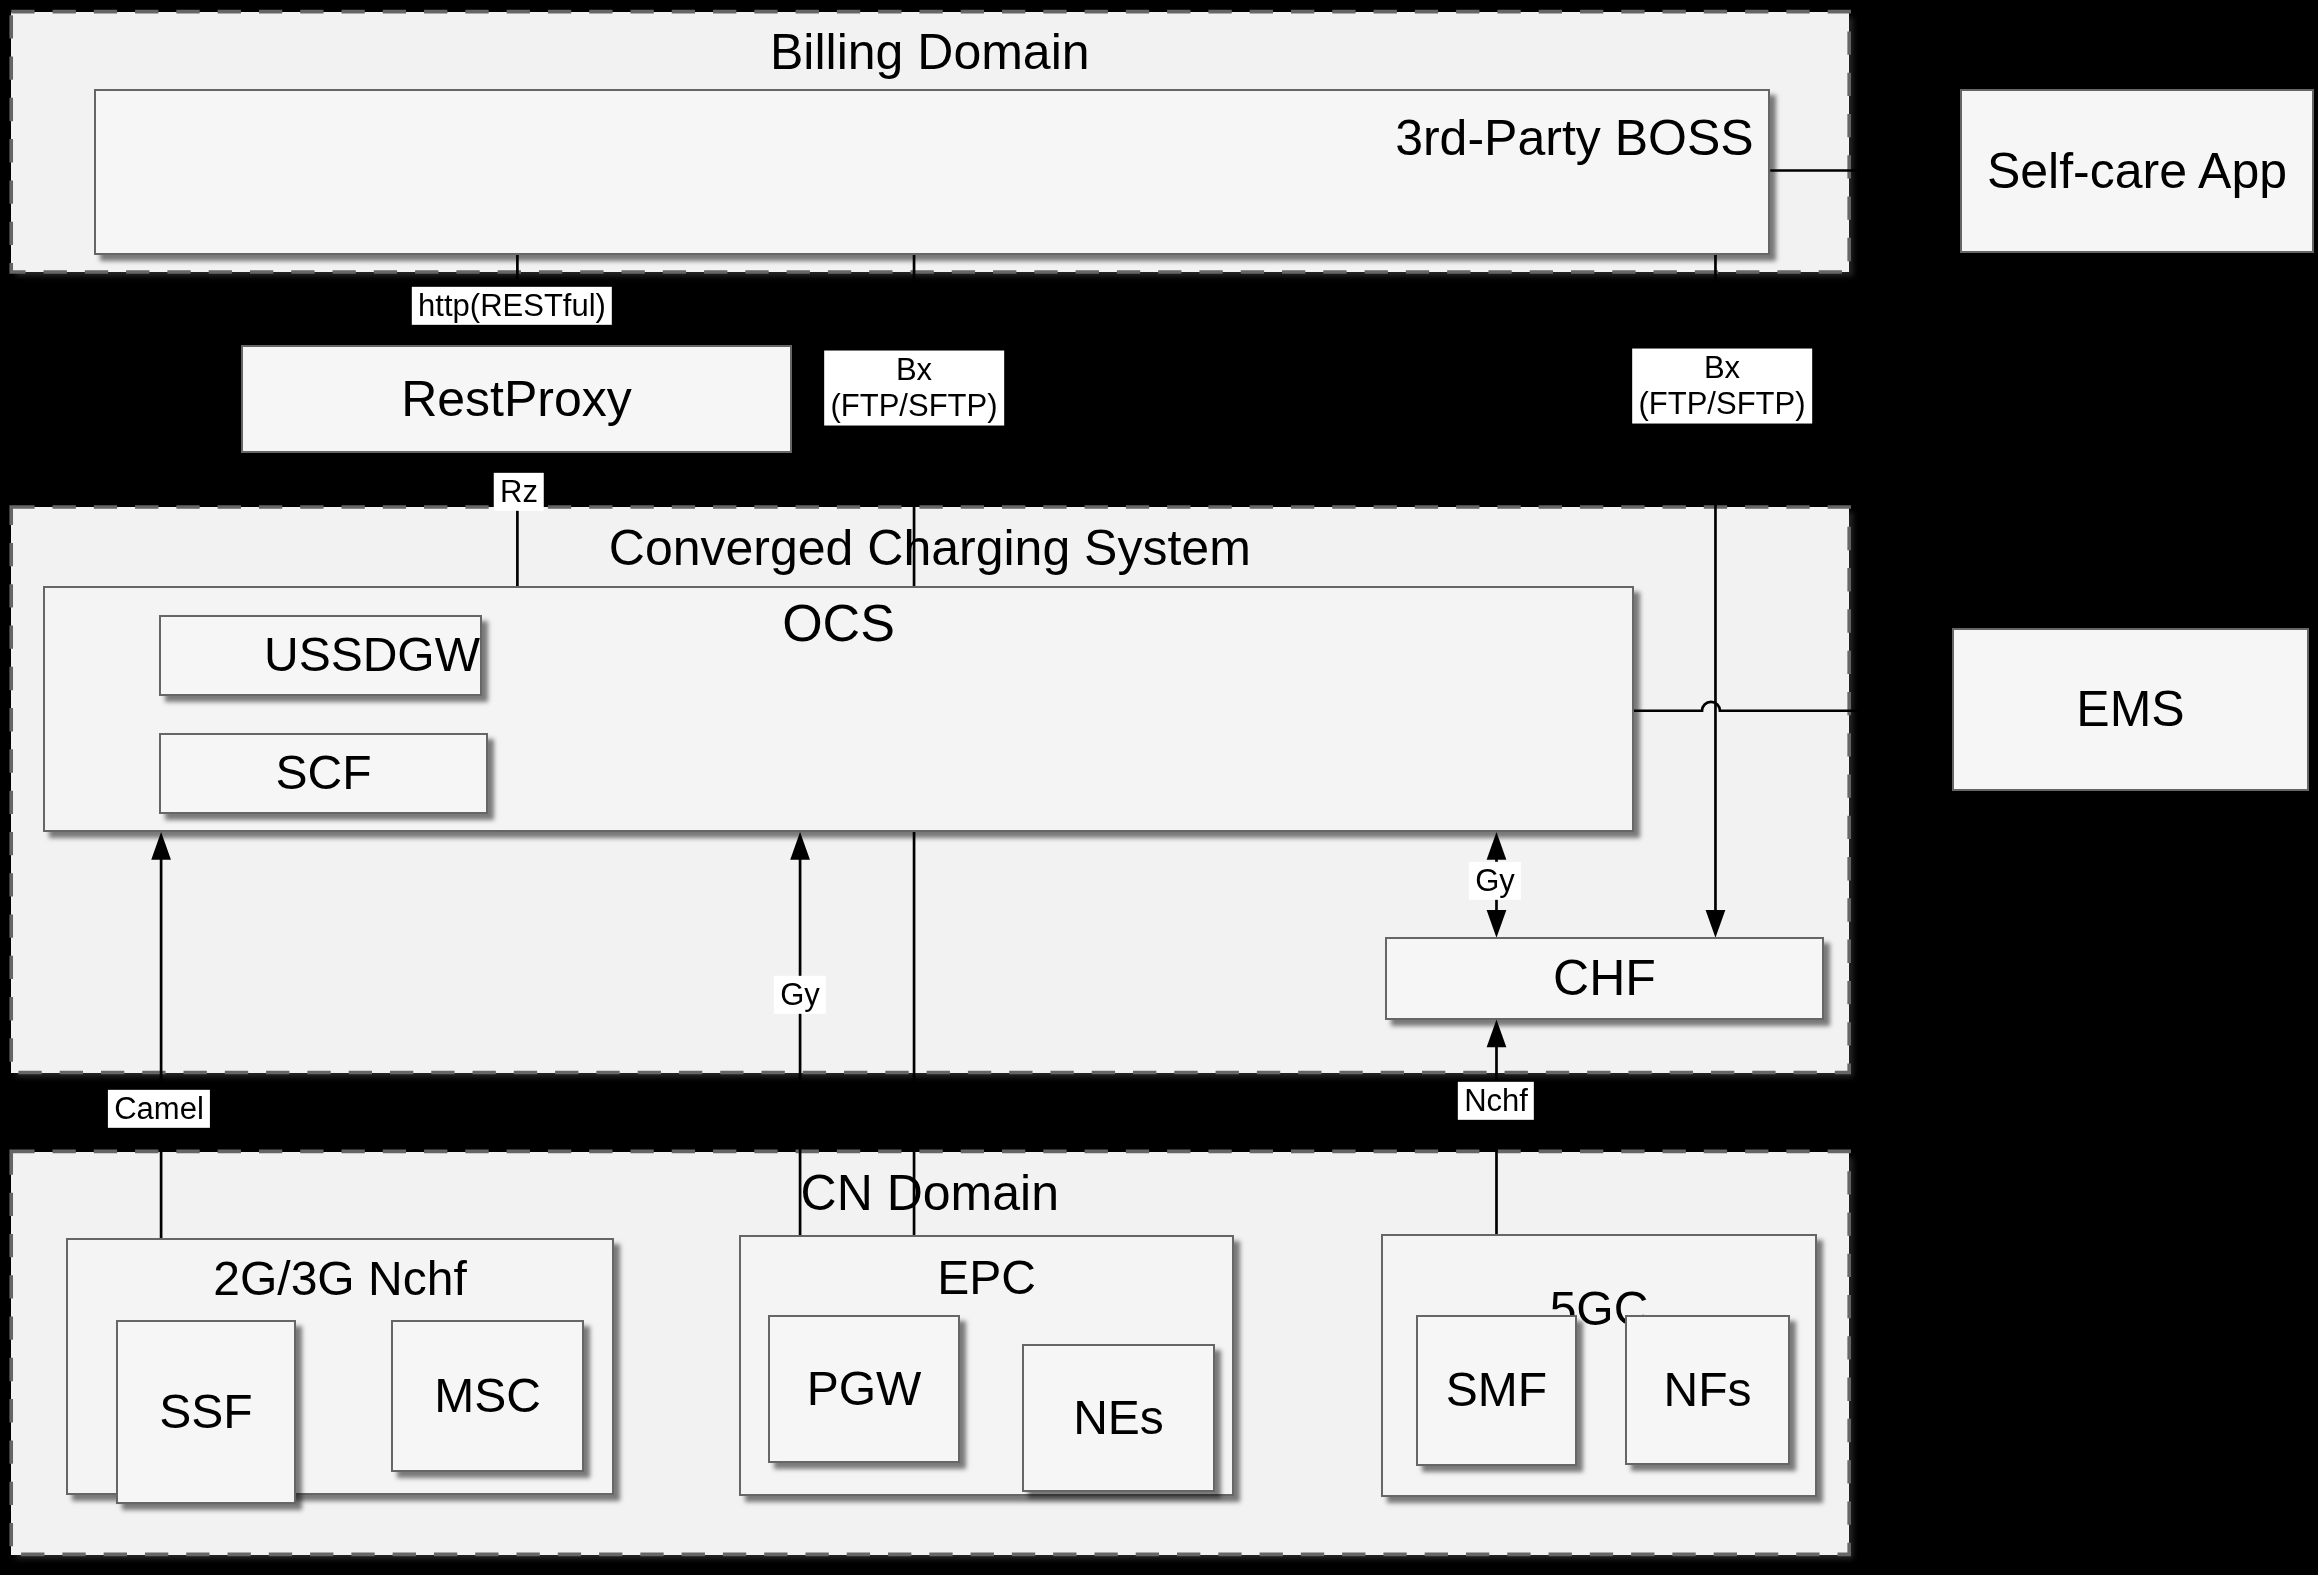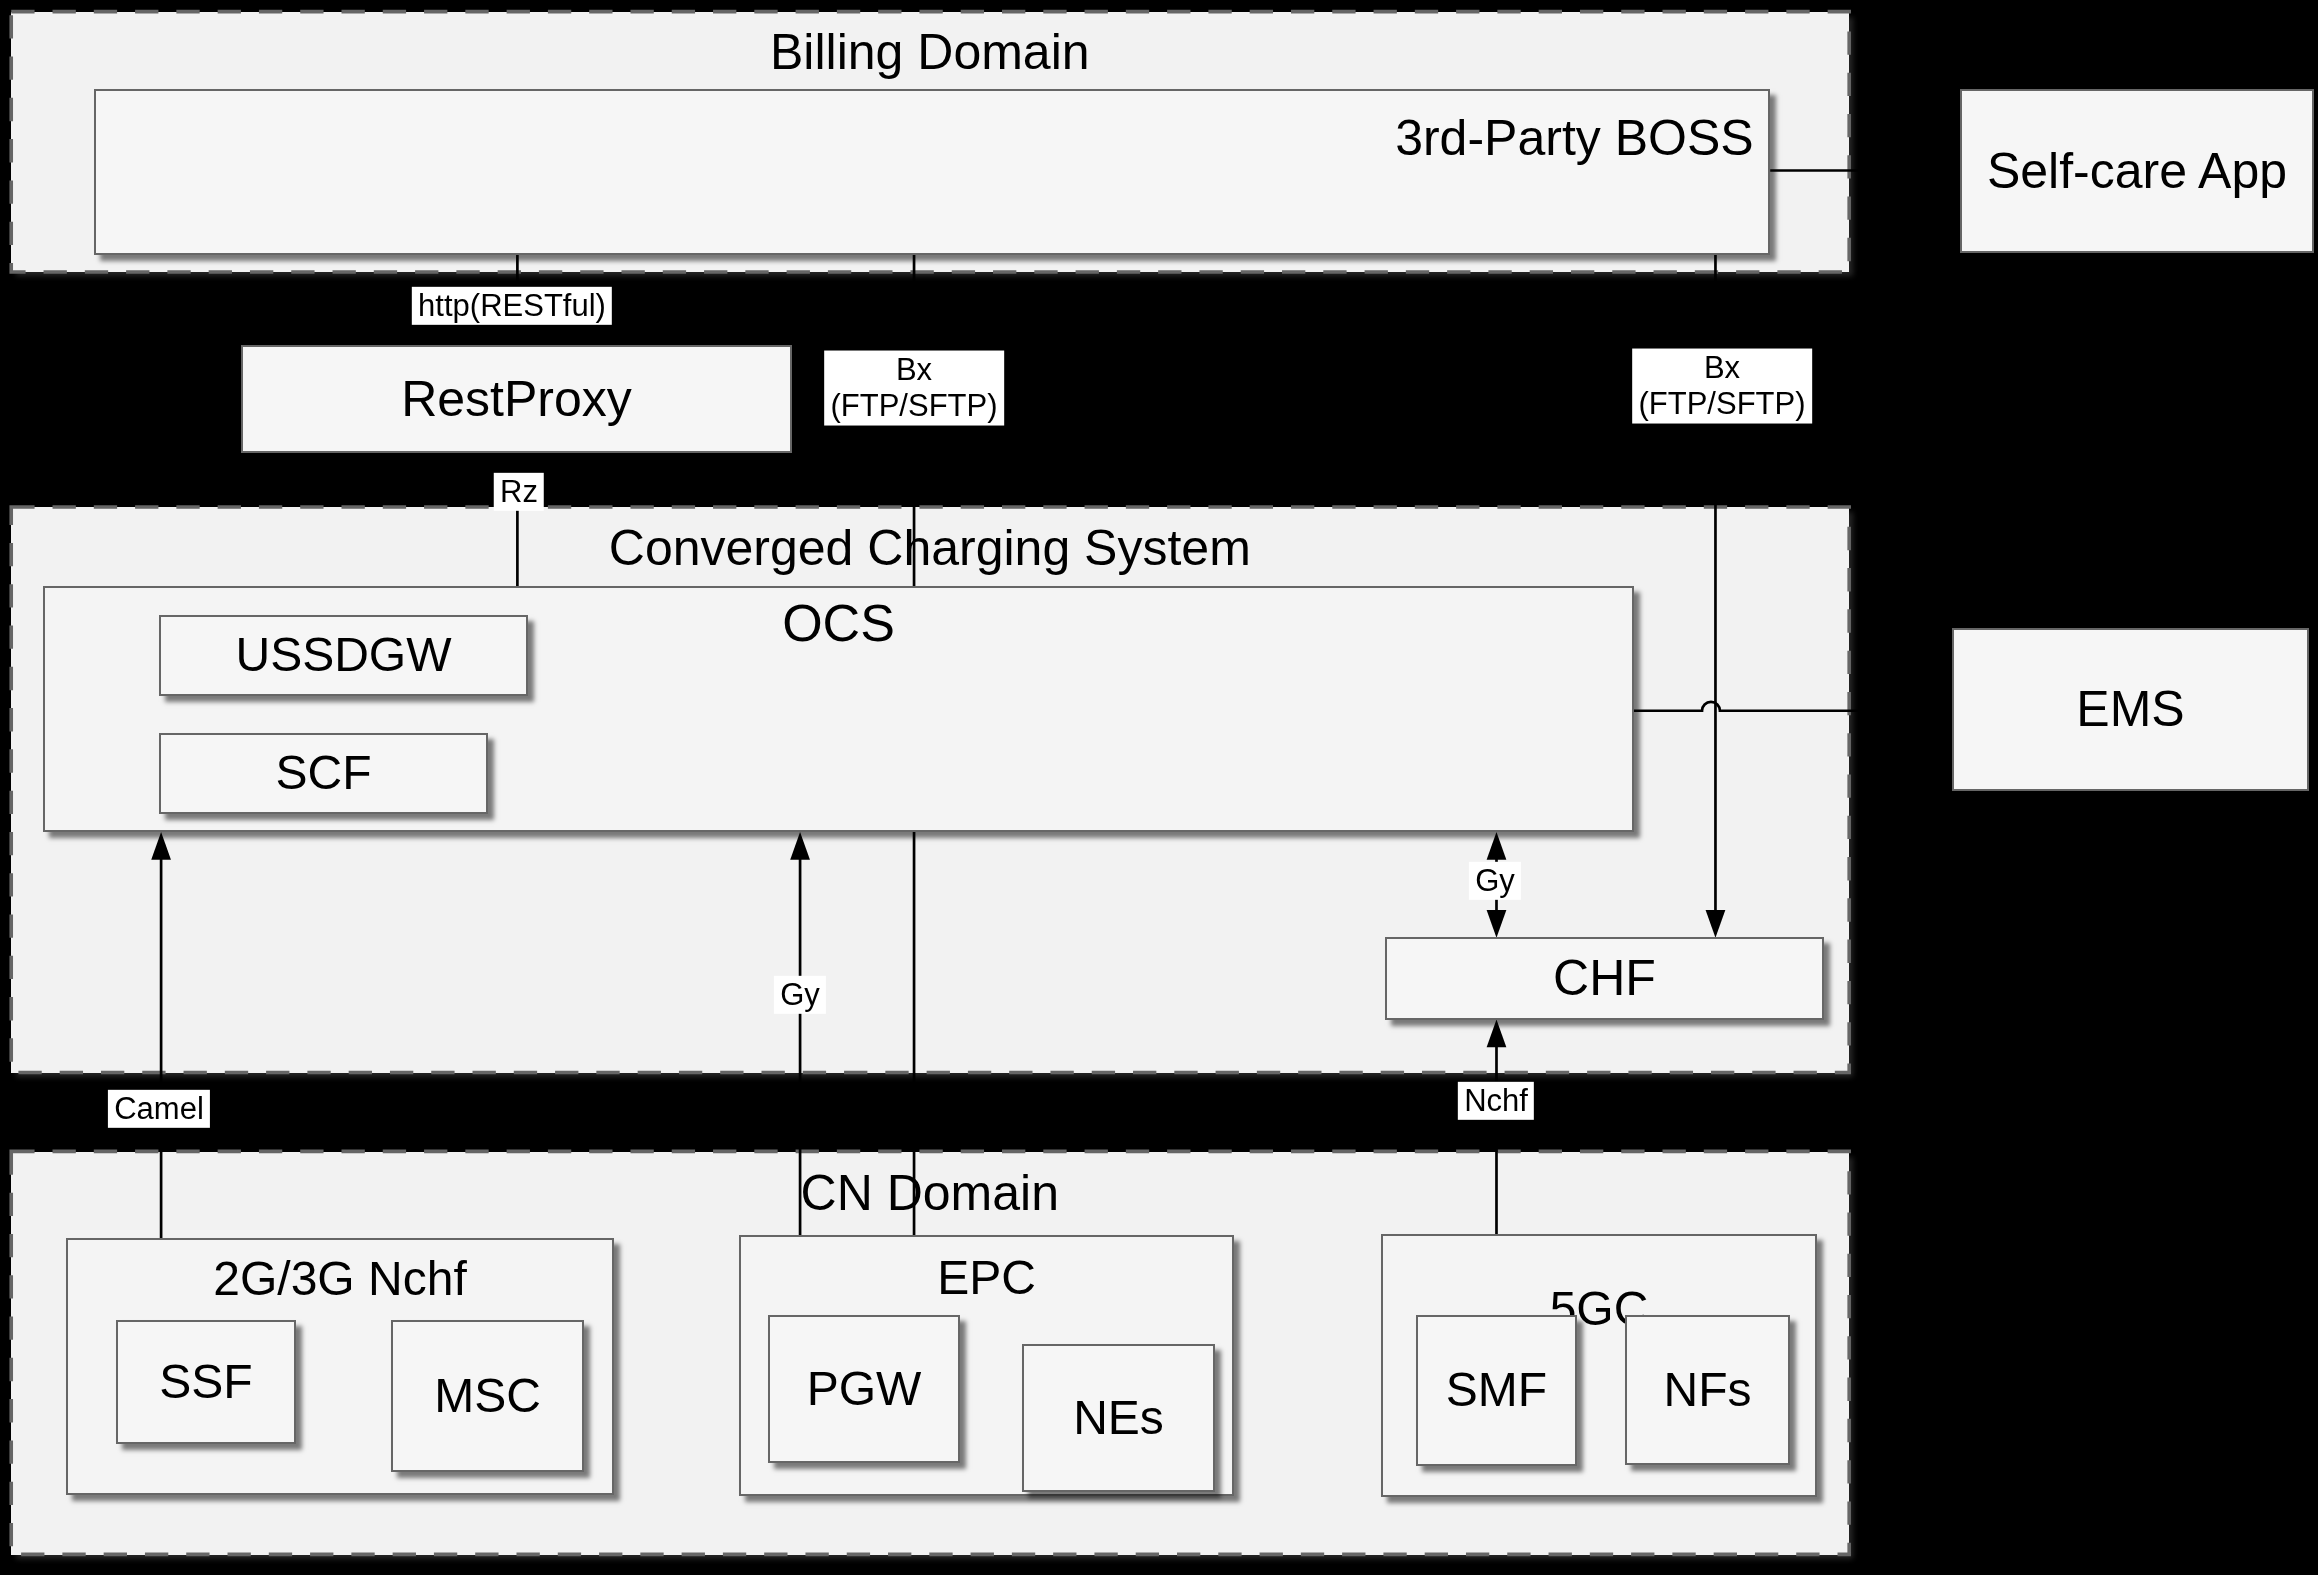--- a/index.html
+++ b/index.html
@@ -47,28 +47,28 @@
         font-size:48px;z-index:3;}
   .group-title{position:absolute;left:0;right:0;text-align:center;white-space:nowrap;}
 
   #boss{left:94px;top:89px;width:1676px;height:166px;}
   #boss .boss-label{position:absolute;right:14.4px;top:20px;font-size:50px;}
   #selfcare{left:1960px;top:89px;width:354px;height:164px;font-size:50px;}
   #restproxy{left:241px;top:345px;width:551px;height:108px;font-size:50px;}
 
   #ocs{left:43px;top:586px;width:1591px;height:246px;}
   #ocs .group-title{top:5px;font-size:52px;}
-  #ussdgw{left:159px;top:615px;width:369px;height:81px;}
+  #ussdgw{left:159px;top:615px;width:323px;height:81px;justify-content:flex-end;}
   #scf{left:159px;top:733px;width:329px;height:81px;}
   #chf{left:1385px;top:937px;width:439px;height:83px;font-size:50px;}
   #ems{left:1952px;top:628px;width:357px;height:163px;font-size:50px;}
 
   #core2g3g{left:66px;top:1238px;width:548px;height:257px;}
   #core2g3g .group-title{top:10.8px;}
-  #ssf{left:116px;top:1320px;width:180px;height:124px;}
+  #ssf{left:116px;top:1320px;width:180px;height:184px;}
   #msc{left:391px;top:1320px;width:193px;height:152px;}
 
   #epc{left:739px;top:1235px;width:495px;height:261px;}
   #epc .group-title{top:12.6px;}
   #pgw{left:768px;top:1315px;width:192px;height:148px;}
   #nes{left:1022px;top:1315px;width:193px;height:148px;margin-top:29px;}
 
   #fivegc{left:1381px;top:1234px;width:436px;height:263px;}
   #fivegc .group-title{top:13px;margin-top:32px;}
   #smf{left:1416px;top:1315px;width:161px;height:151px;}

